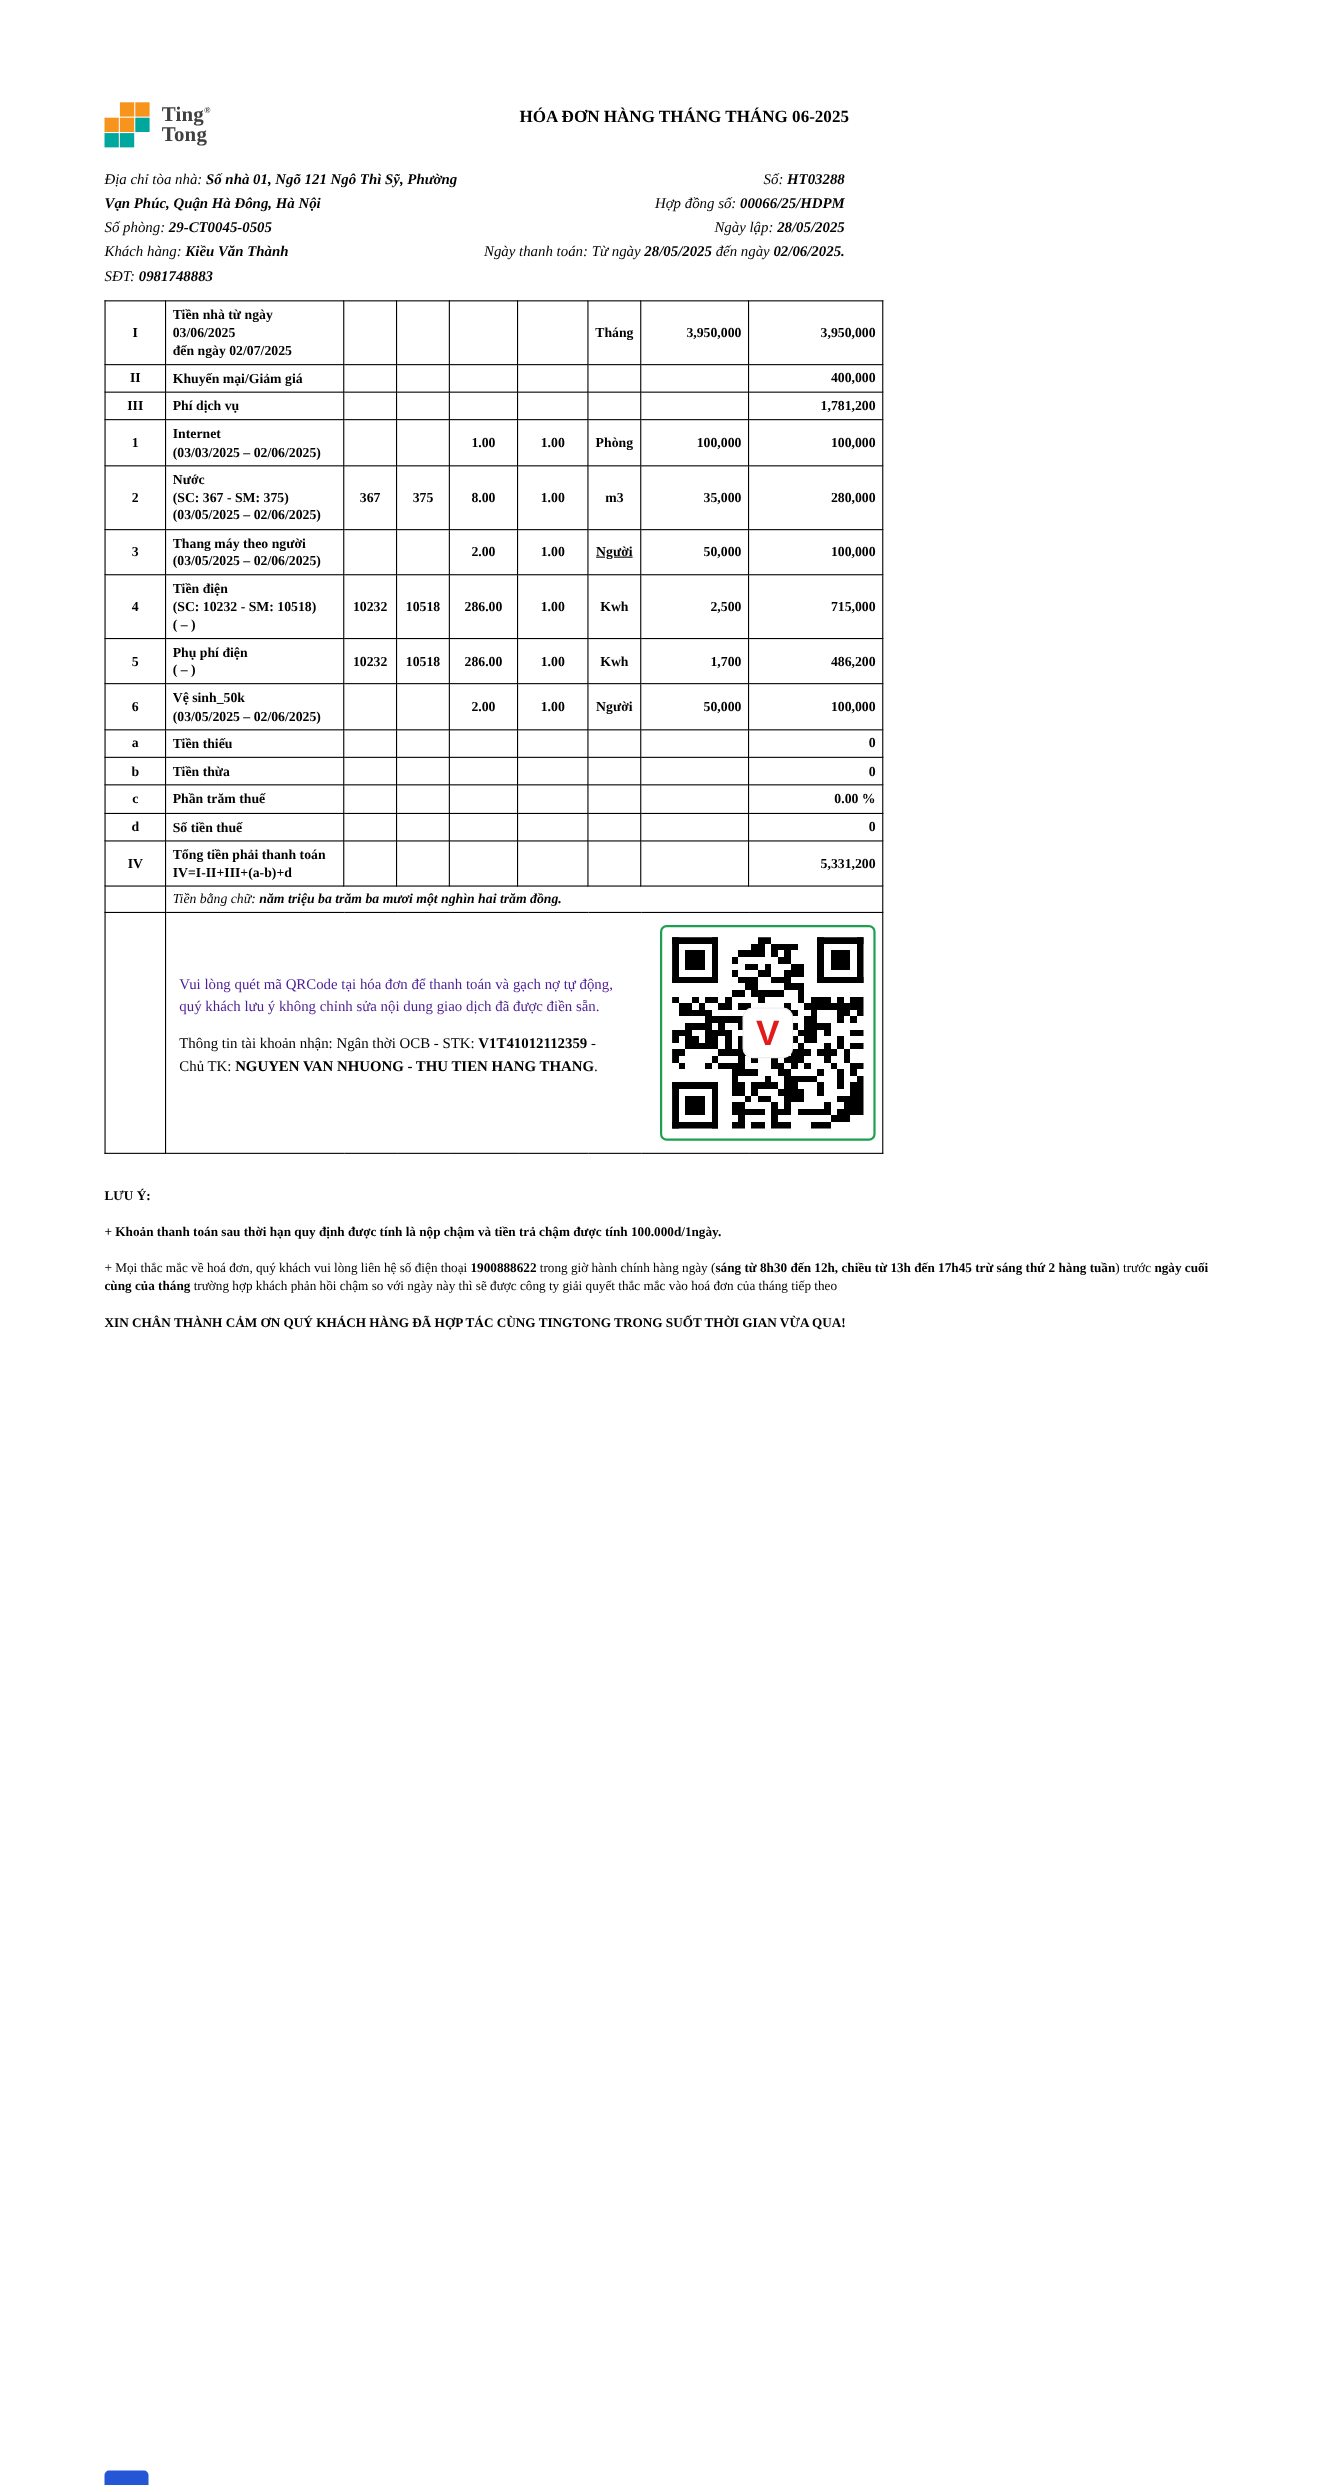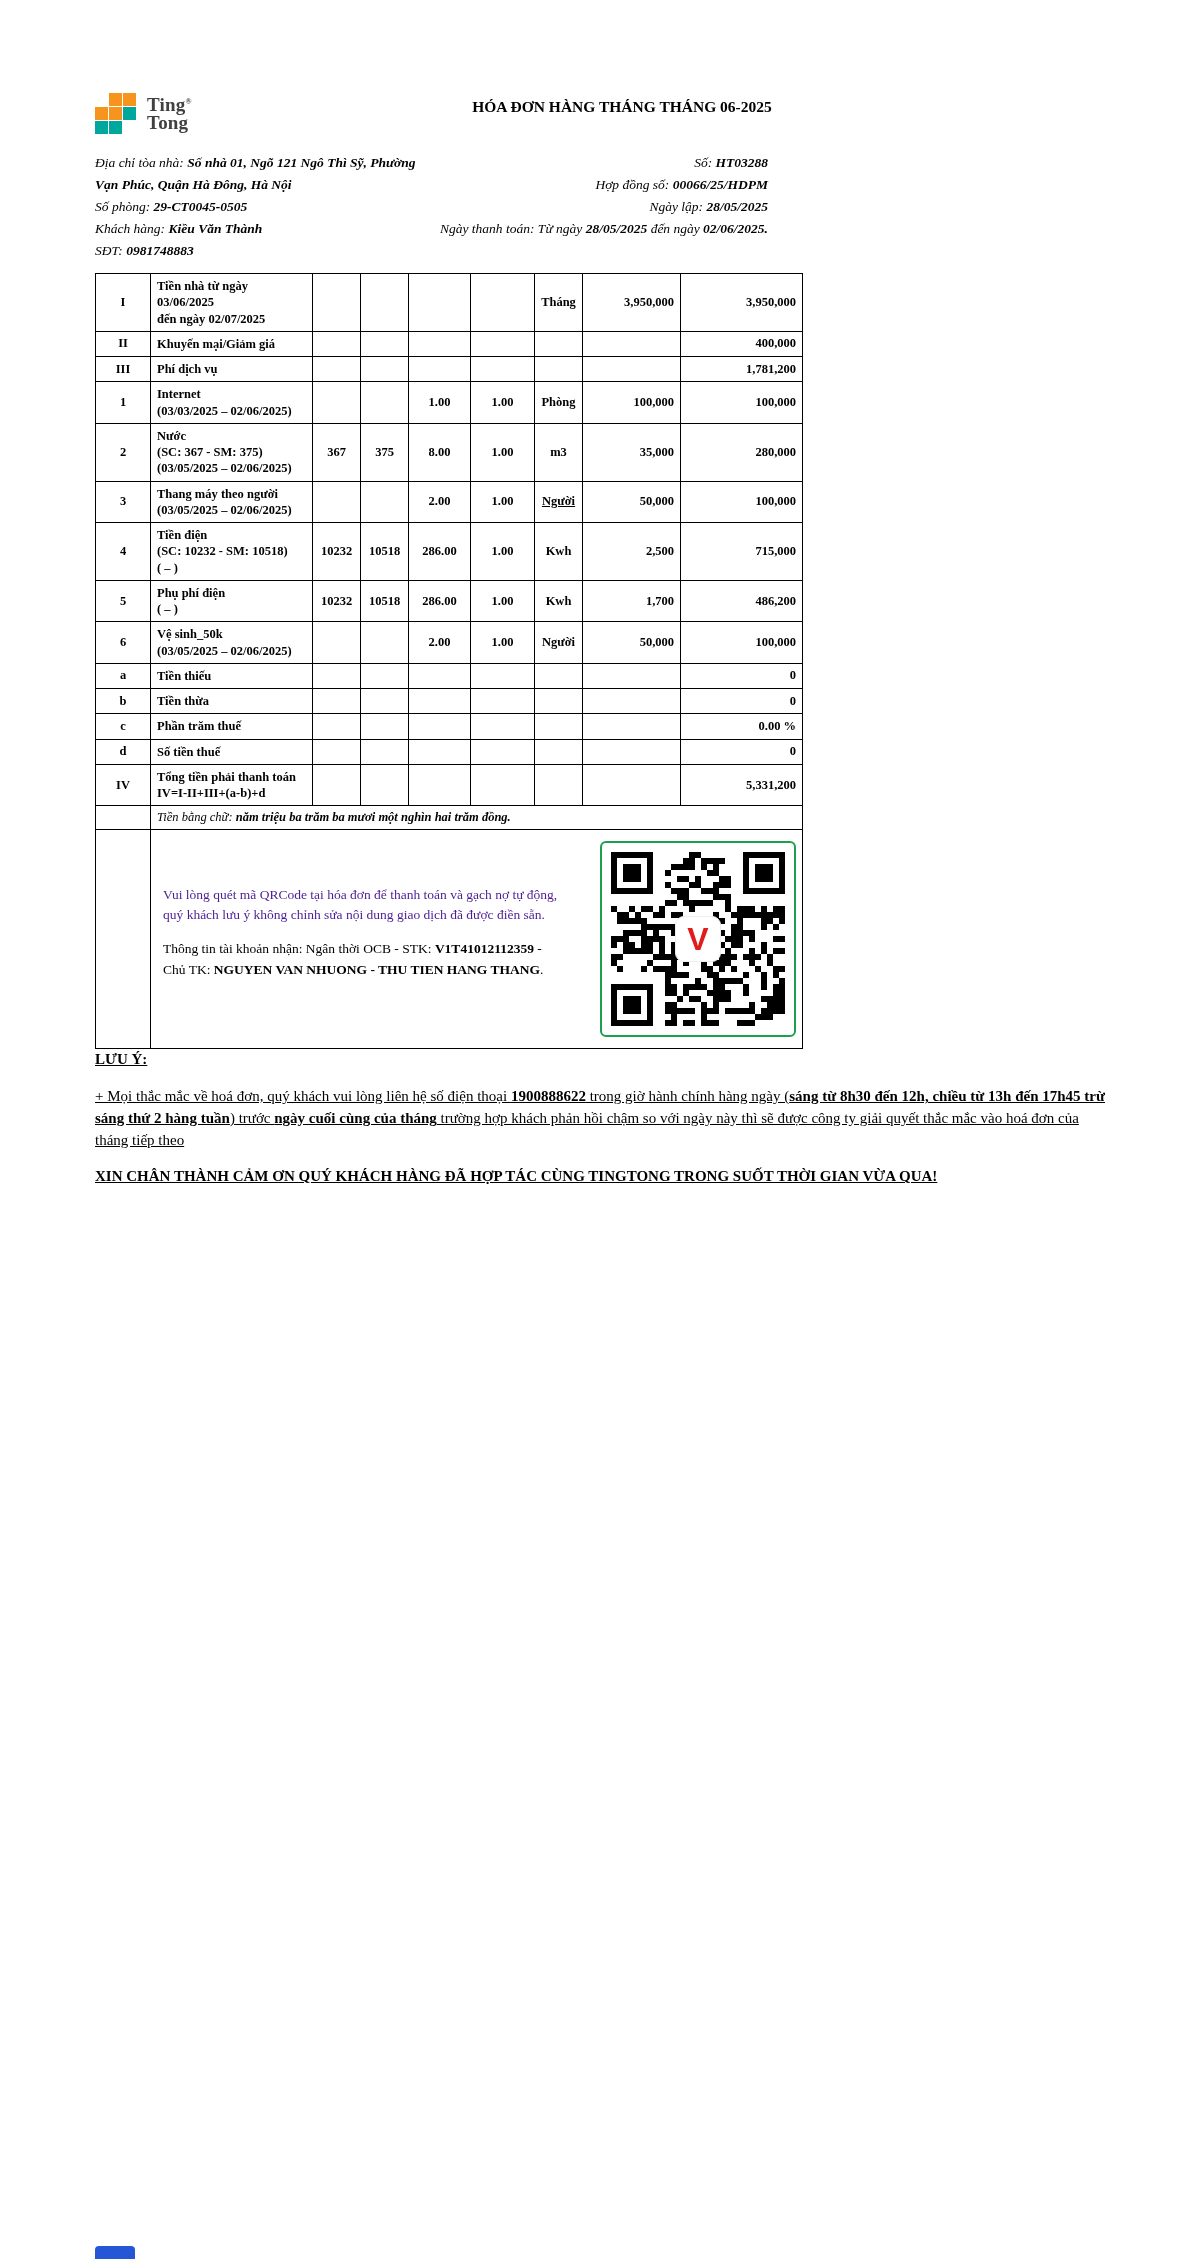--- a/index.html
+++ b/index.html
@@ -49,21 +49,21 @@
   .qrtext .acct b{font-weight:bold;}
   .qrbox{position:relative;width:192px;height:192px;border:2.5px solid #1E9E4F;border-radius:6px;
          background:#fff;display:flex;align-items:center;justify-content:center;}
   .qrmods{width:174px;height:174px;}
   .qrlogo{position:absolute;left:50%;top:50%;transform:translate(-50%,-50%);
           width:44px;height:44px;background:#fff;border-radius:9px;border:1px solid #eee;
           display:flex;align-items:center;justify-content:center;
           color:#E21C1C;font-weight:bold;font-size:32px;font-family:"Liberation Sans",sans-serif;}
 
   
-  .notes{width:1010px;font-size:15px;line-height:1.45;text-decoration:underline;}
+  .notes{width:1010px;margin-top:30px;font-size:12px;line-height:1.45;}
   .notes p{margin:0 0 15px 0;}
   .notes .b{font-weight:bold;}
   .notes b{font-weight:bold;}
 
   
   .chatbar{position:absolute;left:95px;top:2246px;width:40px;height:13px;
            background:#2456D6;border-radius:4px 4px 0 0;}
 </style>
 </head>
 <body>
@@ -629,20 +629,21 @@
               <div class="qrlogo">V</div>
             </div>
           </div>
         </td>
       </tr>
     </tbody>
       </table>
 
     <div class="notes">
       <p class="b">LƯU Ý:</p>
+      <p class="b">+ Khoản thanh toán sau thời hạn quy định được tính là nộp chậm và tiền trả chậm được tính 100.000d/1ngày.</p>
       <p>
         <span>+ Mọi thắc mắc về hoá đơn, quý khách vui lòng liên hệ số điện thoại </span><b>1900888622</b><span> trong giờ hành chính hàng ngày (</span><b>sáng từ 8h30 đến 12h, chiều từ 13h đến 17h45 trừ sáng thứ 2 hàng tuần</b><span>) trước </span><b>ngày cuối cùng của tháng</b><span> trường hợp khách phản hồi chậm so với ngày này thì sẽ được công ty giải quyết thắc mắc vào hoá đơn của tháng tiếp theo</span>
       </p>
       <p class="b">XIN CHÂN THÀNH CẢM ƠN QUÝ KHÁCH HÀNG ĐÃ HỢP TÁC CÙNG TINGTONG TRONG SUỐT THỜI GIAN VỪA QUA!</p>
     </div>
   </div>
 
   <div class="chatbar"></div>
 </div>
 

